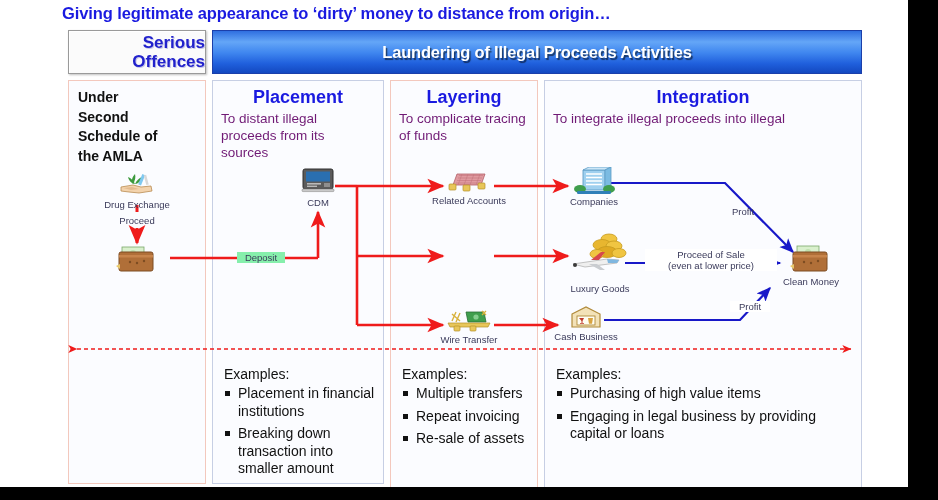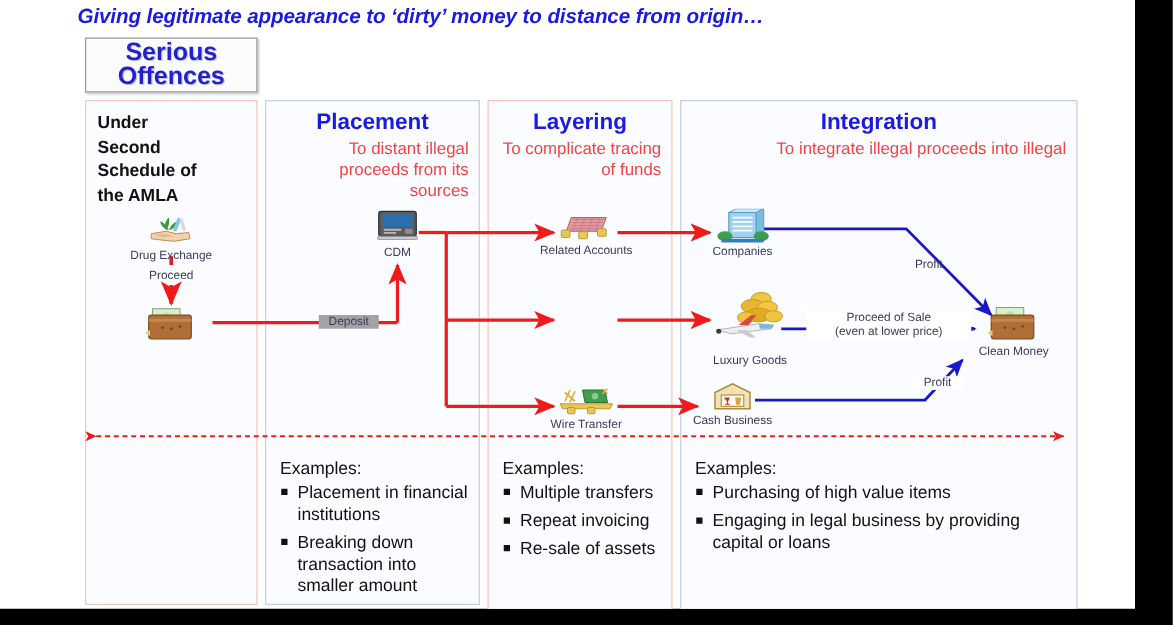--- a/index.html
+++ b/index.html
@@ -28,44 +28,43 @@
   
   #headline {
     position: absolute;
     left: 62px;
     top: 1px;
     width: 800px;
     height: 24px;
     line-height: 24px;
     font-size: 16.5px;
     font-weight: bold;
-    font-style: italic;
     color: #1a1ae0;
     white-space: nowrap;
     letter-spacing: -0.1px;
   }
 
   
   #serious-chip {
     position: absolute;
     left: 68px;
     top: 30px;
     width: 138px;
     height: 44px;
     box-sizing: border-box;
     background: #fbfbfb;
     border: 1px solid #9a9a9a;
     box-shadow: inset 1px 1px 0 #ffffff, 1px 1px 2px rgba(0,0,0,0.25);
     display: flex;
     flex-direction: column;
-    align-items: center;
+    align-items: flex-end;
     justify-content: center;
     color: #2222cc;
     font-weight: bold;
-    font-size: 20px;
+    font-size: 17px;
     line-height: 19px;
     text-shadow: 1px 1px 0 #c8c8e8;
   }
 
   
   #banner {
     position: absolute;
     left: 212px;
     top: 30px;
     width: 650px;
@@ -104,22 +103,22 @@
                     border: 1px solid #c7cfe4; }
 
   .panel-head {
     text-align: center;
     color: #1a1ae0;
     font-weight: bold;
     font-size: 18px;
     padding-top: 6px;
   }
   .panel-sub {
-    text-align: right;
-    color: #ef4444;
+    text-align: left;
+    color: #701a75;
     font-size: 13.5px;
     font-weight: normal;
     line-height: 17px;
     padding: 2px 8px 0 8px;
   }
 
   
   #offences-title {
     color: #111111;
     font-weight: bold;
@@ -202,20 +201,23 @@
 
 <div id="slide">
 
   <div id="headline">Giving legitimate appearance to ‘dirty’ money to distance from origin…</div>
 
   <div id="serious-chip">
     <span>Serious</span>
     <span>Offences</span>
   </div>
 
+  <div id="banner">
+    <span>Laundering of Illegal Proceeds Activities</span>
+  </div>
 
   <div class="panel" id="panel-offences">
     <div id="offences-title">
       <div>Under</div>
       <div>Second</div>
       <div>Schedule of</div>
       <div>the AMLA</div>
     </div>
   </div>
 
@@ -332,21 +334,21 @@
       <rect x="2" y="1" width="30" height="20" rx="2" fill="#5b5b5b" stroke="#2e2e2e" stroke-width="1"></rect>
       <rect x="5" y="3.5" width="24" height="10" fill="#2a6fb0"></rect>
       <rect x="6" y="15" width="14" height="1.6" fill="#b9b9b9"></rect>
       <rect x="6" y="17.6" width="10" height="1.4" fill="#b9b9b9"></rect>
       <rect x="23" y="15" width="6" height="4" fill="#8e8e8e"></rect>
       <rect x="1" y="21" width="32" height="2.6" rx="1" fill="#c9c9c9" stroke="#8a8a8a" stroke-width="0.6"></rect>
     </svg>
     <span>CDM</span>
   </div>
 
-  <div class="edge-label" style="left:255px; top:252px; width:48px; background:#a3a3a3;">
+  <div class="edge-label" style="left:237px; top:252px; width:48px; background:#86efac;">
     <span>Deposit</span>
   </div>
 
   <div class="node" style="left:428px; top:172px; width:82px;">
     <svg class="glyph" width="48" height="22" viewBox="0 0 48 22">
       <path d="M12 2 L40 2 L36 13 L8 13 Z" fill="#e09aa0" stroke="#b35f68" stroke-width="0.8"></path>
       <path d="M14 3.5 L38 3.5 M13 6 L37 6 M12 8.5 L36 8.5 M11 11 L35 11" stroke="#c4757e" stroke-width="0.6"></path>
       <path d="M17 2 L13 13 M23 2 L19 13 M29 2 L25 13 M35 2 L31 13" stroke="#c4757e" stroke-width="0.6"></path>
       <rect x="4" y="12" width="7" height="6" rx="1" fill="#e8c65a" stroke="#b59126" stroke-width="0.7"></rect>
       <rect x="18" y="13" width="7" height="6" rx="1" fill="#e8c65a" stroke="#b59126" stroke-width="0.7"></rect>

